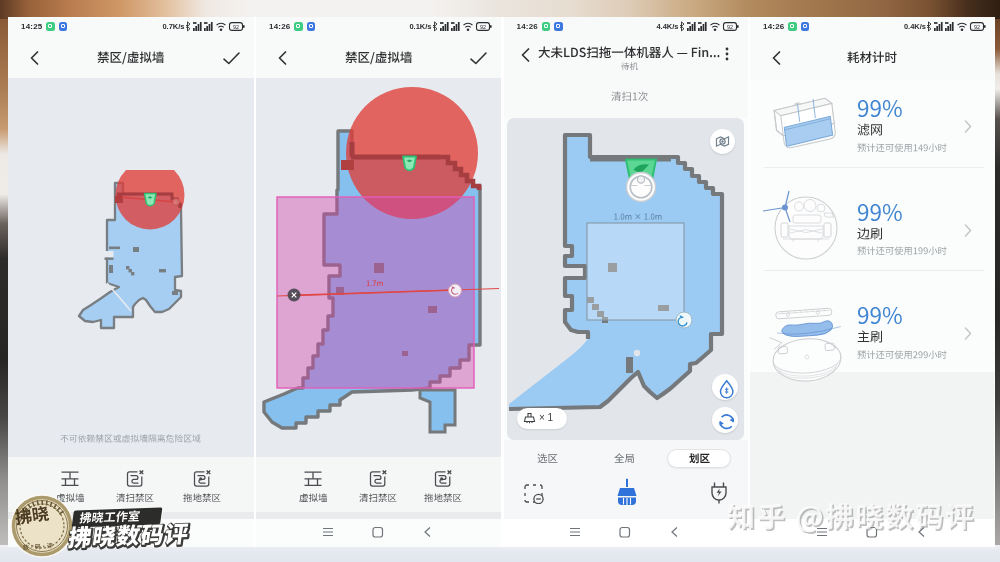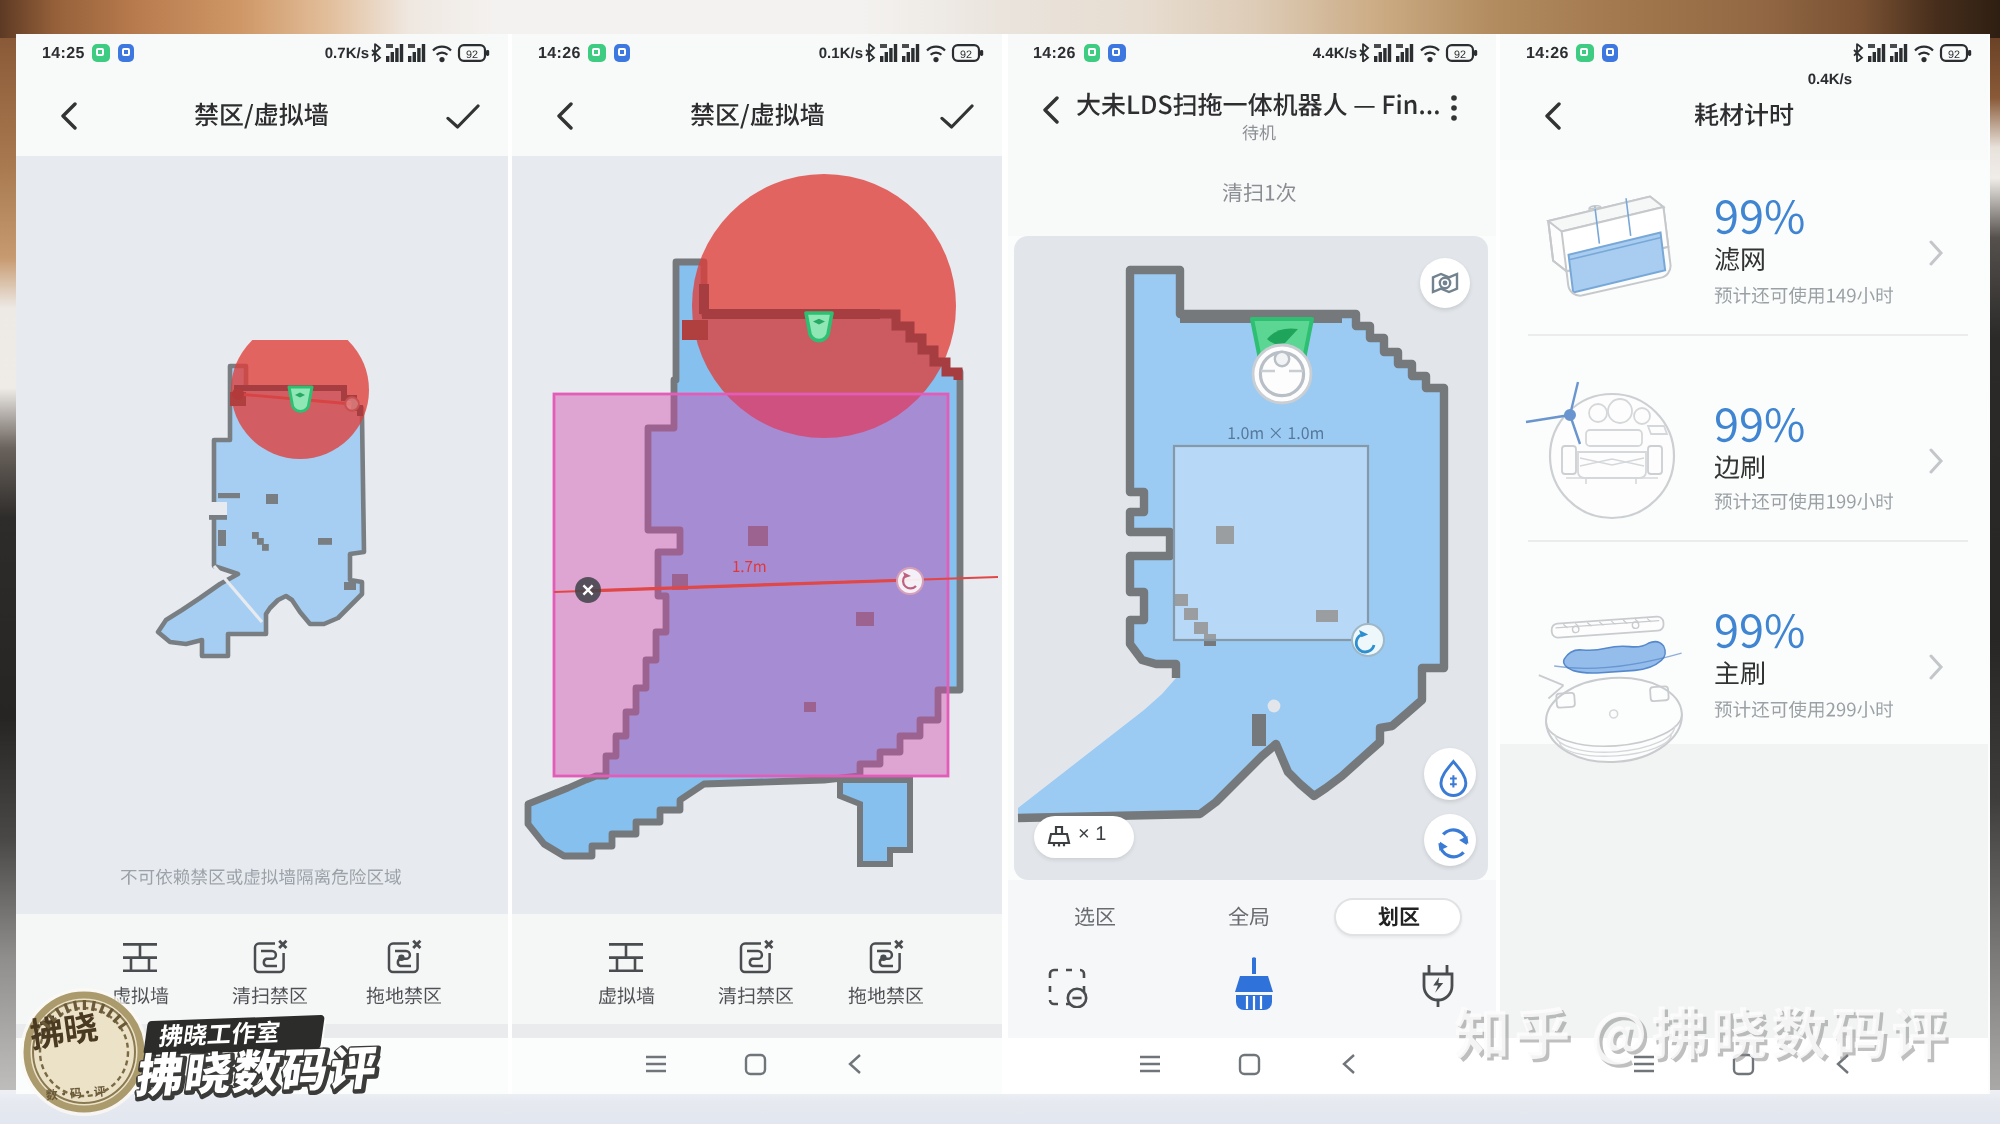--- a/index.html
+++ b/index.html
@@ -376,21 +376,21 @@
     </div>
     <div style="position:absolute;left:750px;top:17px;width:245px;height:530px;background:#fbfcfc;overflow:hidden">
       <div style="position:absolute;left:0;top:0;width:244px;height:63px;background:#f9fafa"></div>
       <div style="position:absolute;left:13px;top:4.5px;font:bold 8px 'Liberation Sans',sans-serif;color:#2b2e30;letter-spacing:.2px">14:26</div>
       <div style="position:absolute;left:38px;top:5px;width:8.5px;height:8.5px;background:#3ecb82;border-radius:2.5px">
         <div style="position:absolute;left:2.2px;top:2.2px;width:4px;height:4px;border:1px solid #fff;border-radius:1px"></div>
       </div>
       <div style="position:absolute;left:50.5px;top:5px;width:8.5px;height:8.5px;background:#3d78e0;border-radius:2.5px">
         <div style="position:absolute;left:2.2px;top:2.2px;width:4px;height:4px;border:1px solid #fff;border-radius:1px"></div>
       </div>
-      <div style="position:absolute;right:69px;top:18px;font:bold 7.5px 'Liberation Sans',sans-serif;color:#2b2e30">0.4K/s</div>
+      <div style="position:absolute;right:69px;top:5px;font:bold 7.5px 'Liberation Sans',sans-serif;color:#2b2e30">0.4K/s</div>
       <svg style="position:absolute;right:9px;top:4px" width="60" height="11" viewBox="0 0 60 11">
         <path d="M2.5,1 L5,3 L1,6.8 M2.5,9.8 L5,7.8 L1,4 M2.5,0.8 V10" stroke="#2b2e30" stroke-width="0.9" fill="none"></path>
         <g transform="translate(8,0)">
           <rect x="0" y="7" width="1.7" height="3" fill="#2b2e30"></rect>
           <rect x="2.3" y="5" width="1.7" height="5" fill="#2b2e30"></rect>
           <rect x="4.6" y="3" width="1.7" height="7" fill="#2b2e30"></rect>
           <rect x="6.9" y="1" width="1.7" height="9" fill="#2b2e30"></rect>
           <rect x="0" y="1" width="3.5" height="2" fill="#2b2e30" opacity=".85"></rect>
         </g>
         <g transform="translate(19,0)">

